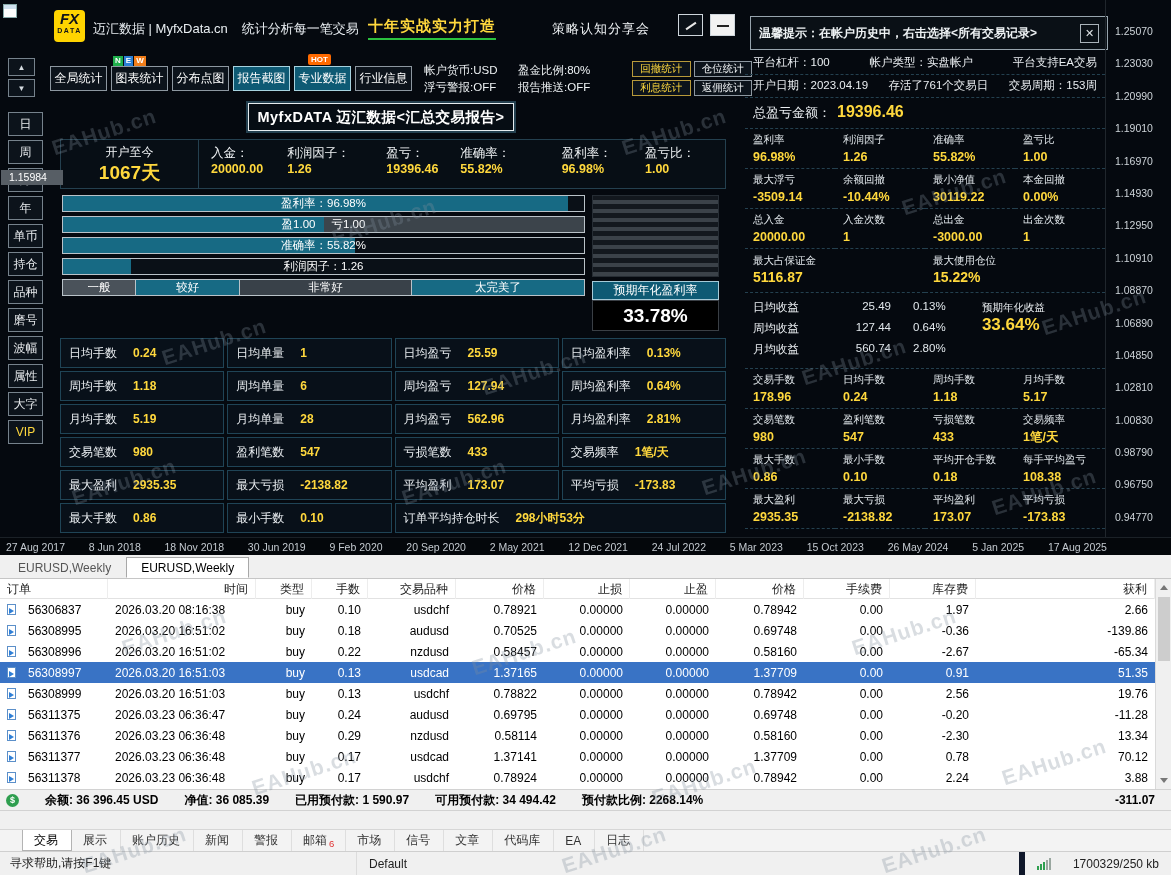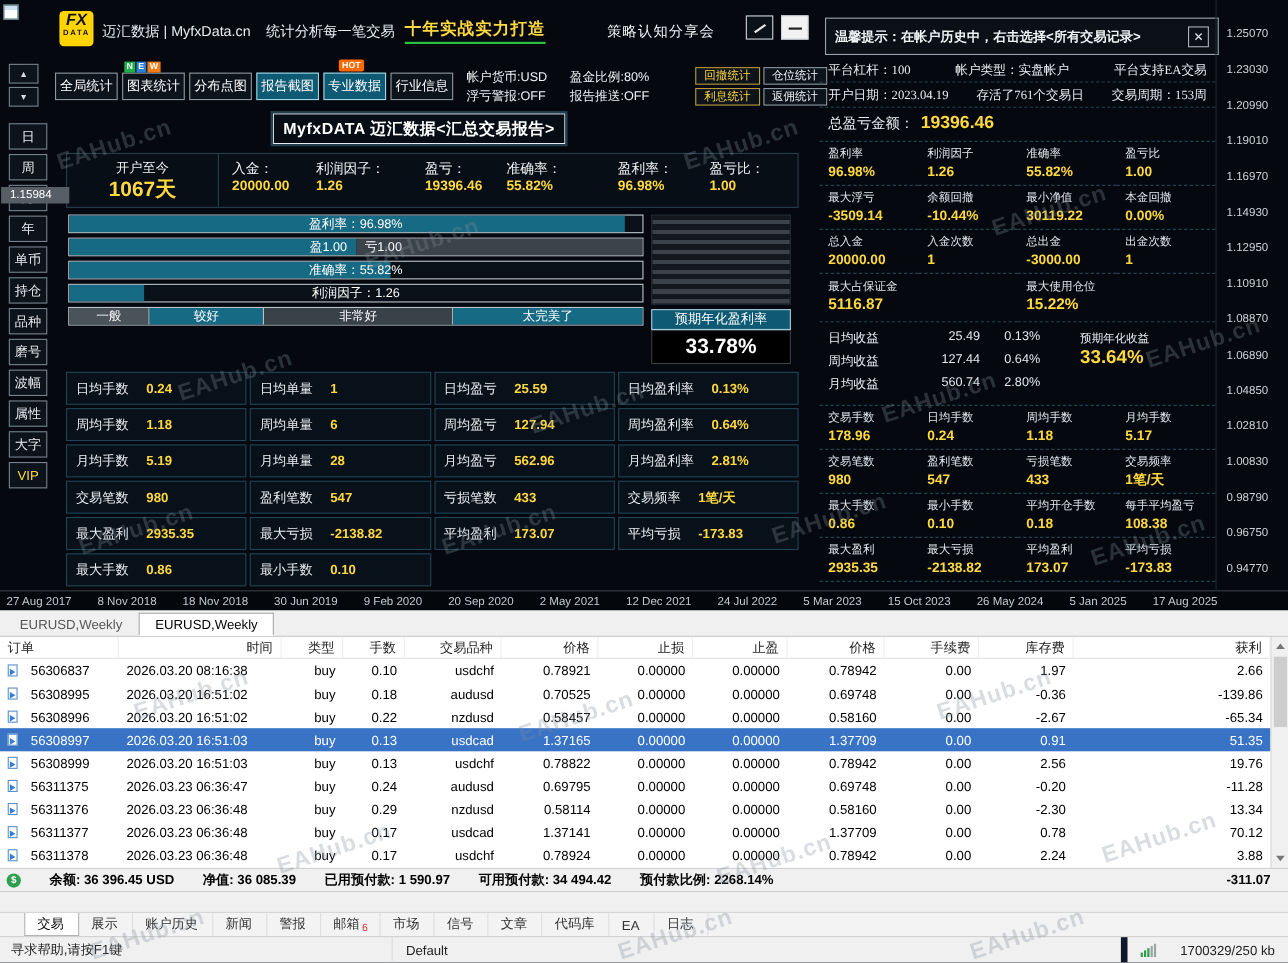--- a/index.html
+++ b/index.html
@@ -101,22 +101,22 @@
   .sgrid { position:absolute; left:60px; top:338px; width:666px; display:grid;
            grid-template-columns:repeat(4,1fr); gap:3px; }
   .scell { height:30px; border:1px solid #1f4456; background:#081019; display:flex; align-items:center;
            padding:0 8px; font-size:12px; }
   .scell .l { color:#eaeef1; }
   .scell .v { color:#ffd83d; font-weight:bold; margin-left:16px; }
   .scell.wide { grid-column:span 2; }
 
   
   .panel { position:absolute; left:745px; top:52px; width:360px; height:485px; color:#eaeef1; }
-  .pline { display:flex; justify-content:space-between; align-items:center; padding:4px 8px;
-           border-bottom:1px dashed #24404f; font-size:11.5px; height:23px;font-family:Liberation Serif, serif; }
+  .pline { display:flex; justify-content:space-between; align-items:flex-end; padding:4px 8px;
+           border-bottom:1px dashed #24404f; font-size:11.5px; height:23px; }
   .ptotal { padding:5px 8px; border-bottom:1px dashed #24404f; font-size:13px; height:31px; }
   .ptotal .v { color:#ffd83d; font-size:16px; font-weight:bold; margin-left:6px; }
   .pgrid { display:grid; grid-template-columns:repeat(4,1fr); }
   .pcell { padding:4px 8px 2px; border-bottom:1px dashed #24404f; height:40px; }
   .pcell .l { font-size:10.5px; color:#e2e8ec; display:block; }
   .pcell .v { font-size:12.5px; color:#ffd83d; font-weight:bold; }
   .pgrid.pwide { grid-template-columns:1fr 1fr; }
   .pwide .pcell { height:44px; padding-top:5px; }
   .pwide .pcell .v { font-size:14px; }
   .avgrow { display:flex; border-bottom:1px dashed #24404f; height:76px; }
@@ -423,20 +423,24 @@
         <span class="v">-173.83</span>
     </div>
       <div class="scell">
       <span class="l">最大手数</span>
         <span class="v">0.86</span>
     </div>
       <div class="scell">
       <span class="l">最小手数</span>
         <span class="v">0.10</span>
     </div>
+      <div class="scell wide">
+      <span class="l">订单平均持仓时长</span>
+        <span class="v">298小时53分</span>
+    </div>
     </div>
 
   <div class="panel">
     <div class="pline">
 
     <span>平台杠杆：100</span>
         <span>帐户类型：实盘帐户</span>
         <span>平台支持EA交易</span>
       </div>
     <div class="pline">
@@ -591,21 +595,21 @@
       <span class="tick">0.98790</span>
       <span class="tick">0.96750</span>
       <span class="tick">0.94770</span>
     </div>
   <div class="pcur">1.15984</div>
 </div>
 
 <div class="dates">
 
 <span>27 Aug 2017</span>
-    <span>8 Nov 2018</span>
+    <span>8 Jun 2018</span>
     <span>18 Nov 2018</span>
     <span>30 Jun 2019</span>
     <span>9 Feb 2020</span>
     <span>20 Sep 2020</span>
     <span>2 May 2021</span>
     <span>12 Dec 2021</span>
     <span>24 Jul 2022</span>
     <span>5 Mar 2023</span>
     <span>15 Oct 2023</span>
     <span>26 May 2024</span>

